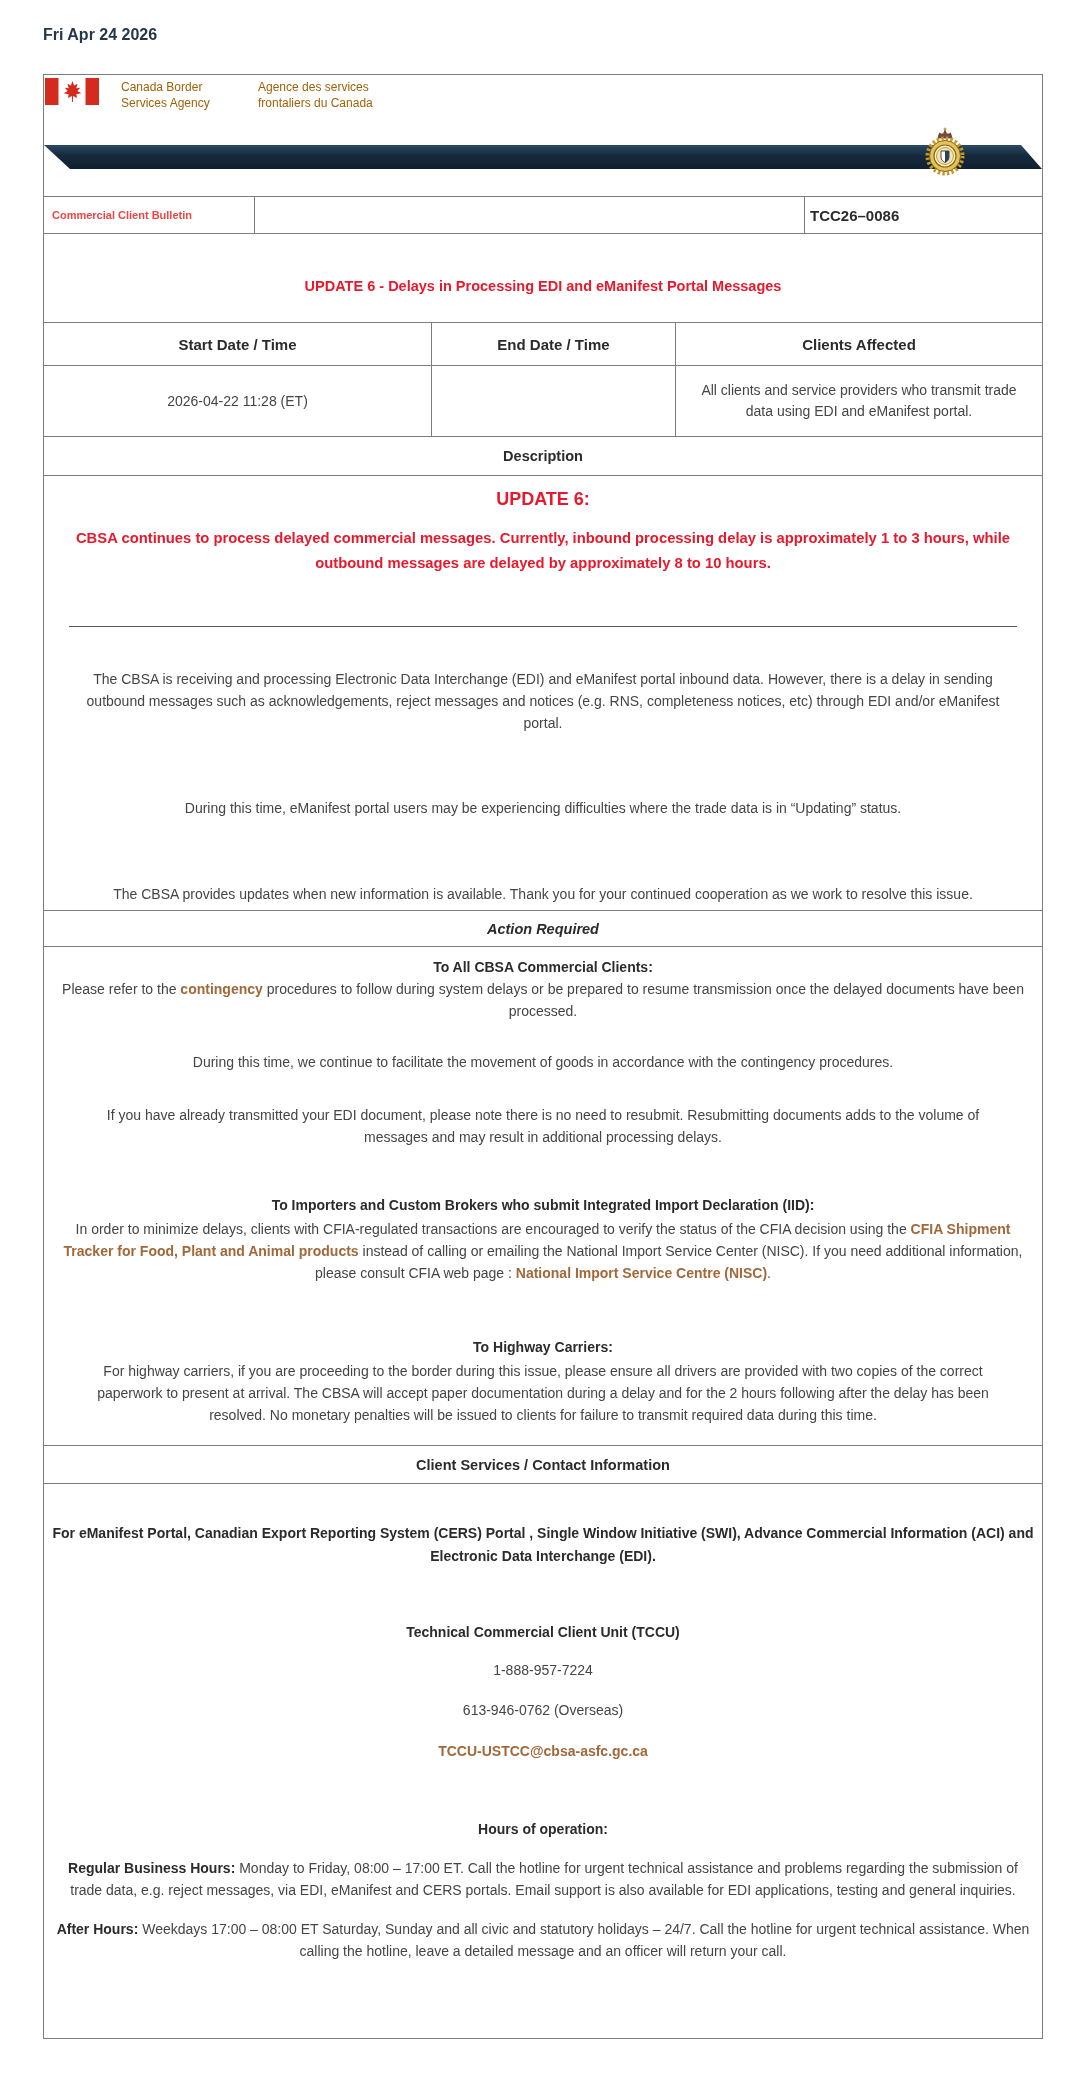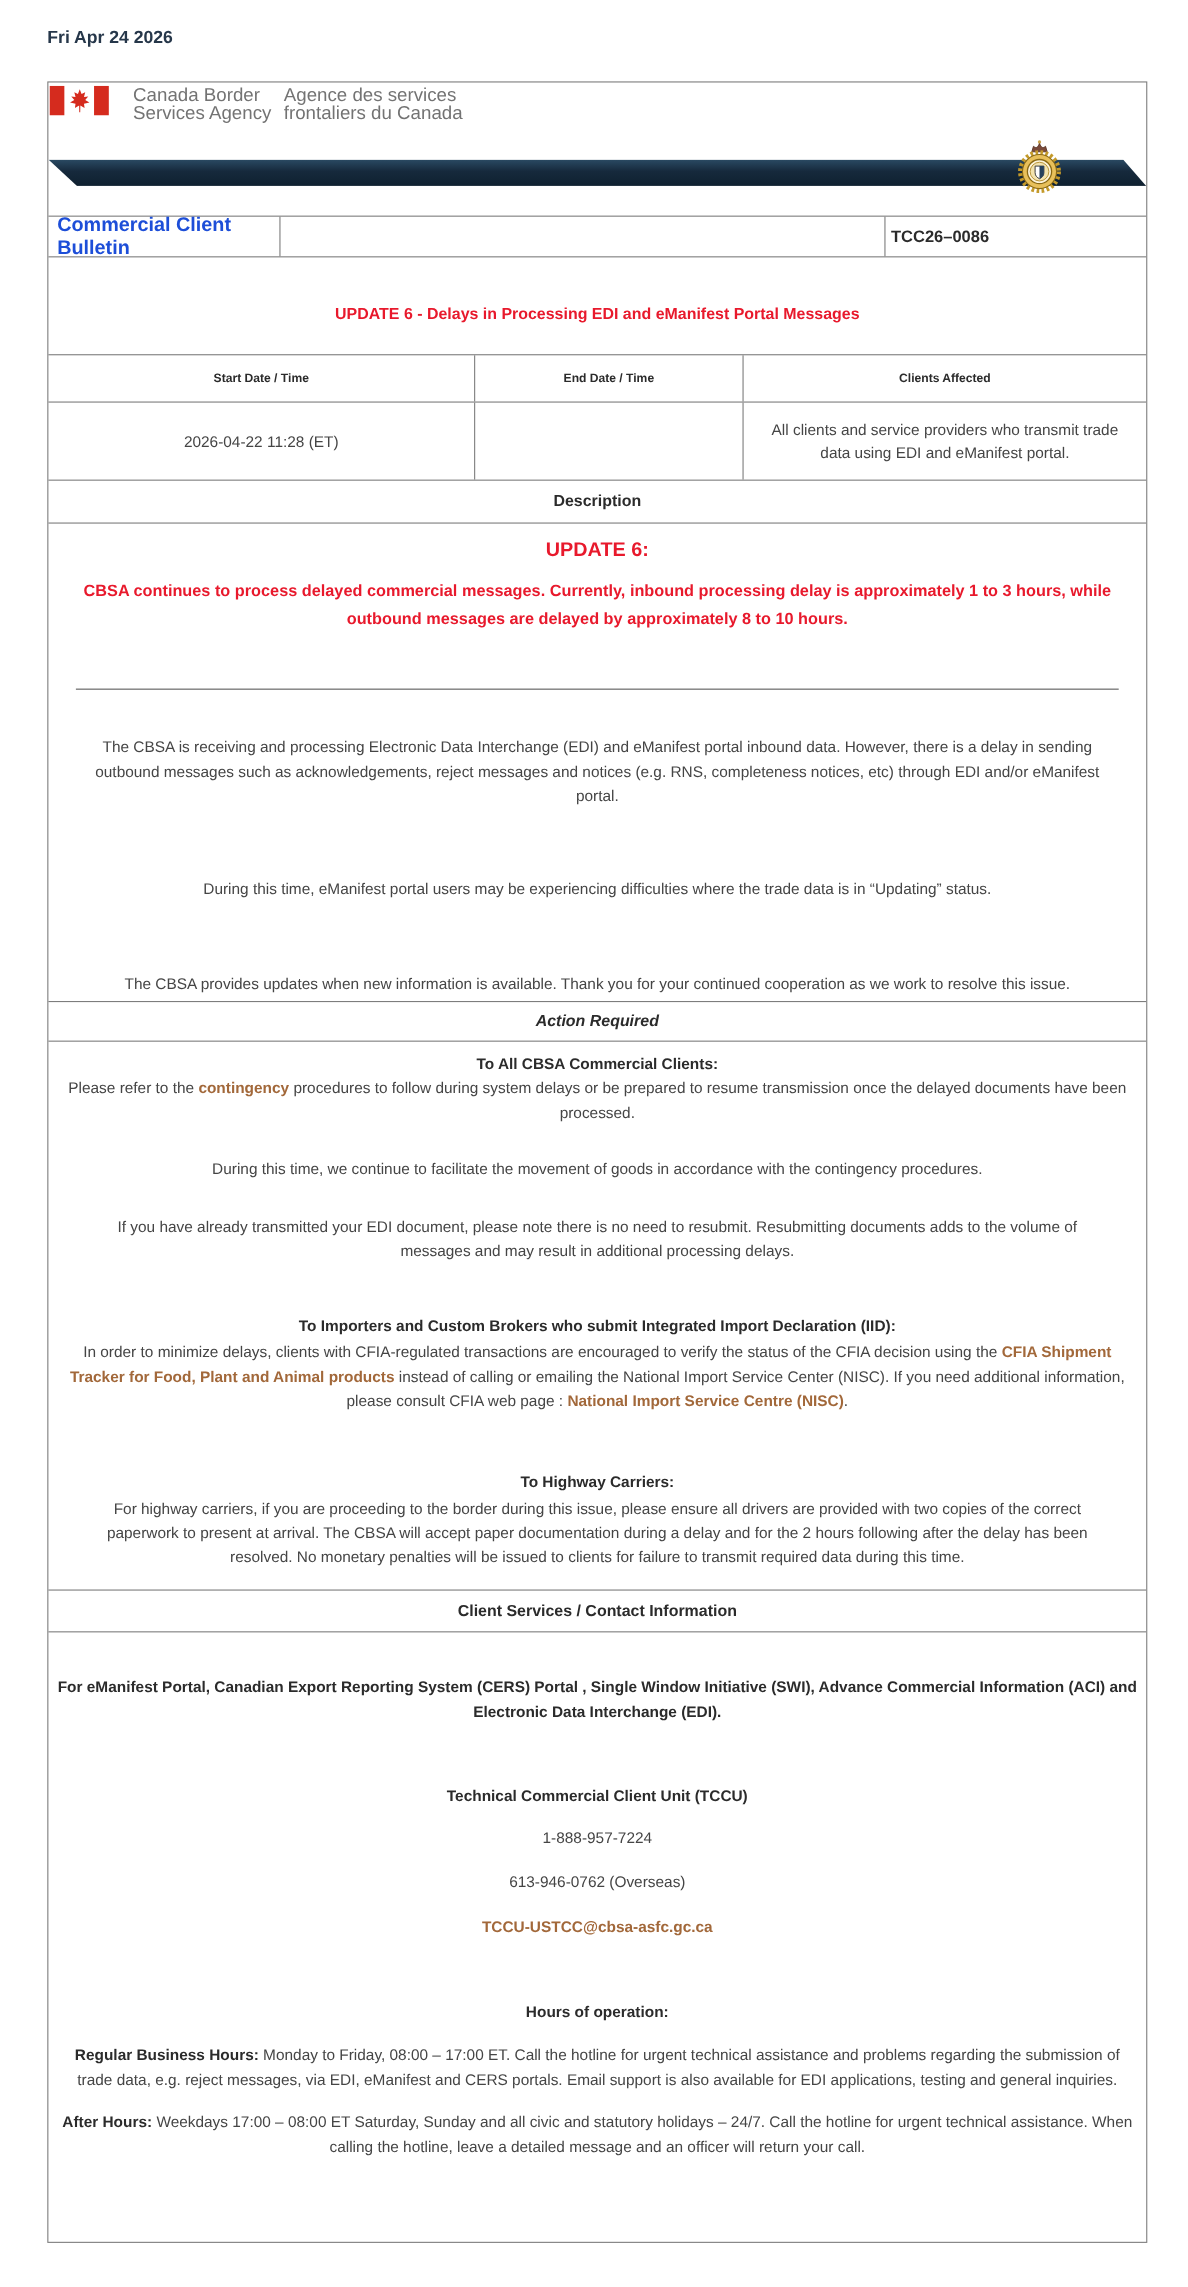--- a/index.html
+++ b/index.html
@@ -12,48 +12,48 @@
     font-size:14px;color:#454545;
   }
   .date{position:absolute;top:26px;left:43px;font-weight:bold;font-size:16px;color:#26374a;}
   .box{
     position:absolute;top:74px;left:43px;width:1000px;height:1965px;
     border:1px solid var(--border,#7d7d7d);box-sizing:border-box;background:#fff;
   }
   
   .logo-row{position:relative;height:70px;}
   .flag{position:absolute;left:1px;top:3px;width:54px;height:27px;}
-  .logo-en,.logo-fr{position:absolute;top:4px;font-size:17px;line-height:16px;color:#737373;}
+  .logo-en,.logo-fr{position:absolute;top:4px;font-size:12px;line-height:16px;color:#a16207;}
   .logo-en{left:77px;}
   .logo-fr{left:214px;}
   
   .banner{position:relative;height:24px;}
   .ribbon{
     position:absolute;inset:0;
     background:linear-gradient(180deg,#2a4a63 0%,#16293c 45%,#0f2130 100%);
     clip-path:polygon(0 0,calc(100% - 21px) 0,100% 100%,26px 100%);
   }
   .crest{position:absolute;left:879px;top:-20px;width:44px;height:52px;z-index:2;}
   .gap{height:27px;}
   
   .bulletin-row{display:flex;height:38px;box-sizing:border-box;border-top:1px solid var(--border);border-bottom:1px solid var(--border);}
-  .b-cell1{width:211px;box-sizing:border-box;border-right:1px solid var(--border);display:flex;align-items:center;padding-left:8px;font-weight:bold;font-size:18px;color:#1d4ed8;}
+  .b-cell1{width:211px;box-sizing:border-box;border-right:1px solid var(--border);display:flex;align-items:center;padding-left:8px;font-weight:bold;font-size:11px;color:#ef4444;}
   .b-cell2{flex:1;box-sizing:border-box;border-right:1px solid var(--border);}
   .b-cell3{width:232px;display:flex;align-items:center;padding-left:5px;font-weight:bold;font-size:15px;color:#2b2b2b;}
   
   .title-area{height:89px;box-sizing:border-box;border-bottom:1px solid var(--border);text-align:center;padding-top:44px;font-weight:bold;font-size:14.5px;color:var(--red,#e8192c);}
   
   .info-row{display:flex;box-sizing:border-box;border-bottom:1px solid var(--border);}
   .hdr{height:43px;}
   .dat{height:71px;}
   .i-c1{width:388px;box-sizing:border-box;border-right:1px solid var(--border);}
   .i-c2{width:244px;box-sizing:border-box;border-right:1px solid var(--border);}
   .i-c3{flex:1;}
   .i-c1,.i-c2,.i-c3{display:flex;align-items:center;justify-content:center;text-align:center;}
-  .hdr .i-c1,.hdr .i-c2,.hdr .i-c3{font-weight:bold;font-size:11px;color:#2b2b2b;}
+  .hdr .i-c1,.hdr .i-c2,.hdr .i-c3{font-weight:bold;font-size:15px;color:#2b2b2b;}
   .dat .i-c3 span{display:block;width:345px;line-height:21px;}
   
   .band{display:flex;align-items:center;justify-content:center;box-sizing:border-box;border-bottom:1px solid var(--border);font-weight:bold;font-size:14.5px;color:#2b2b2b;}
   .band-desc{height:39px;}
   .band-act{height:36px;font-style:italic;}
   .band-con{height:38px;}
   
   .sect{box-sizing:border-box;border-bottom:1px solid var(--border);overflow:hidden;}
   .sect-desc{height:435px;}
   .sect-act{height:499px;}

